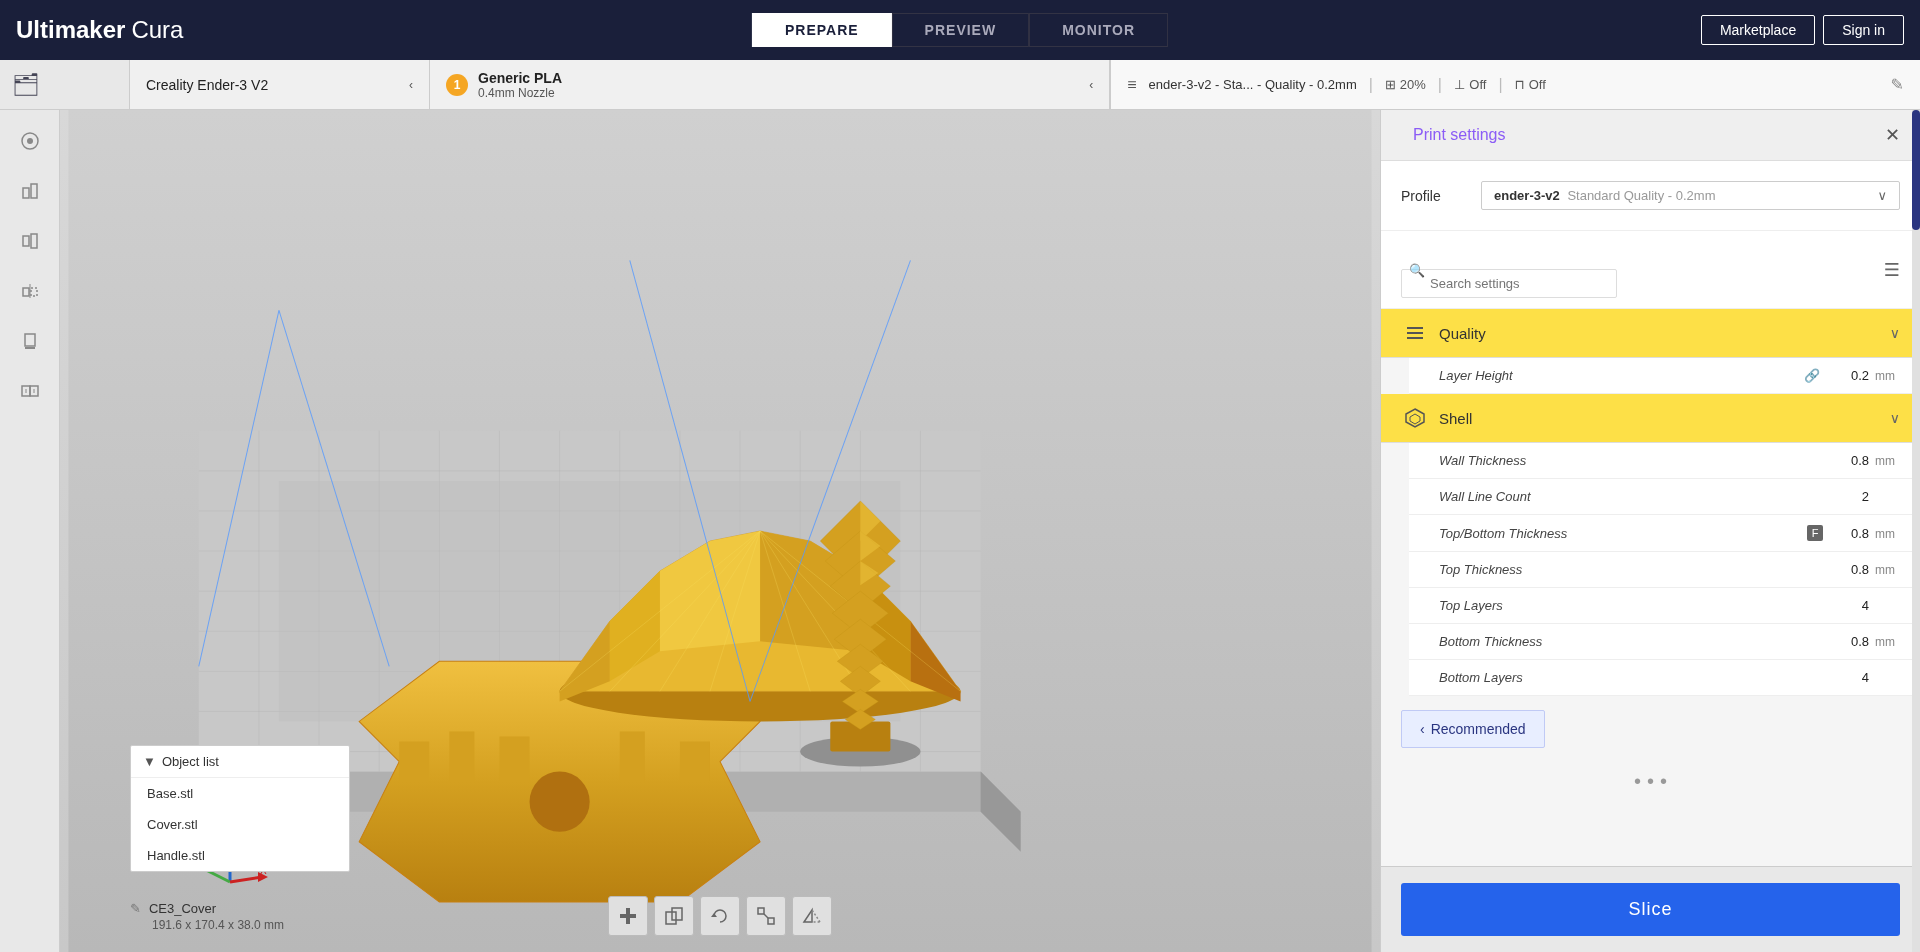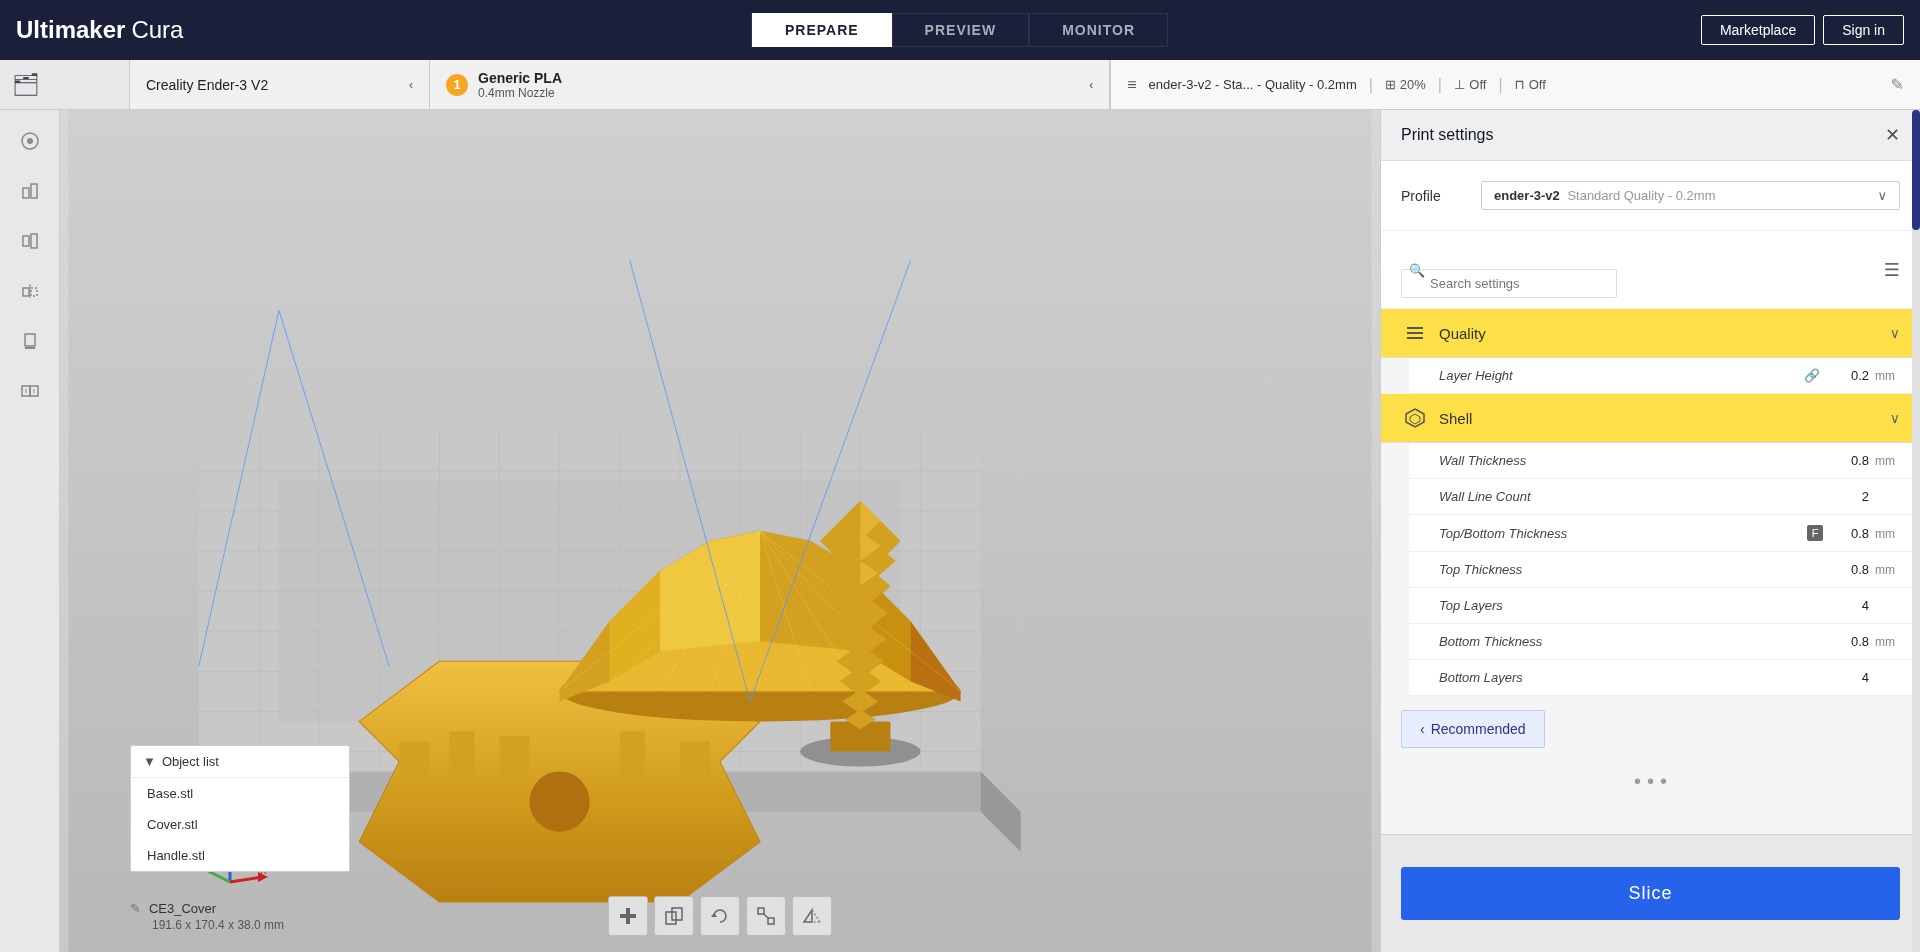--- a/index.html
+++ b/index.html
@@ -107,21 +107,21 @@
 
     
     #right-panel {
       width: 540px; background: #f5f5f5; border-left: 1px solid #ccc;
       display: flex; flex-direction: column;
     }
     #print-settings-header {
       display: flex; align-items: center; justify-content: space-between;
       padding: 14px 20px; background: #efefef; border-bottom: 1px solid #ddd;
     }
-    #print-settings-title { font-size: 16px; color: #0f172a; font-weight: 400; }
+    #print-settings-title { font-size: 16px; color: #8b5cf6; font-weight: 400; margin-left: 12px; }
     #close-settings-btn { background: none; border: none; cursor: pointer; font-size: 18px; color: #555; }
 
     
     #profile-row {
       display: flex; align-items: center; padding: 20px 20px; background: white;
       border-bottom: 1px solid #eee;
     }
     #profile-label { font-size: 14px; color: #333; font-weight: 500; min-width: 80px; }
     #profile-dropdown {
       flex: 1; border: 1px solid #ccc; background: white; padding: 6px 12px;
@@ -602,21 +602,21 @@
         <span>Recommended</span>
       </div>
 
       <div style="display:flex;justify-content:center;gap:6px;padding:8px 0;background:#f5f5f5;">
         <span style="color:#999;font-size:20px;">•</span>
         <span style="color:#999;font-size:20px;">•</span>
         <span style="color:#999;font-size:20px;">•</span>
       </div>
     </div>
 
-    <div style="padding: 32px 20px; background: #e8e8e8; border-top: 1px solid #ccc;">
+    <div style="padding: 16px 20px; background: #e8e8e8; border-top: 1px solid #ccc;">
       <button id="slice-btn" style="position:static;width:100%;">Slice</button>
     </div>
 
     <div class="scrollbar-track">
       <div class="scrollbar-thumb"></div>
     </div>
   </div>
 
 </div>
 

